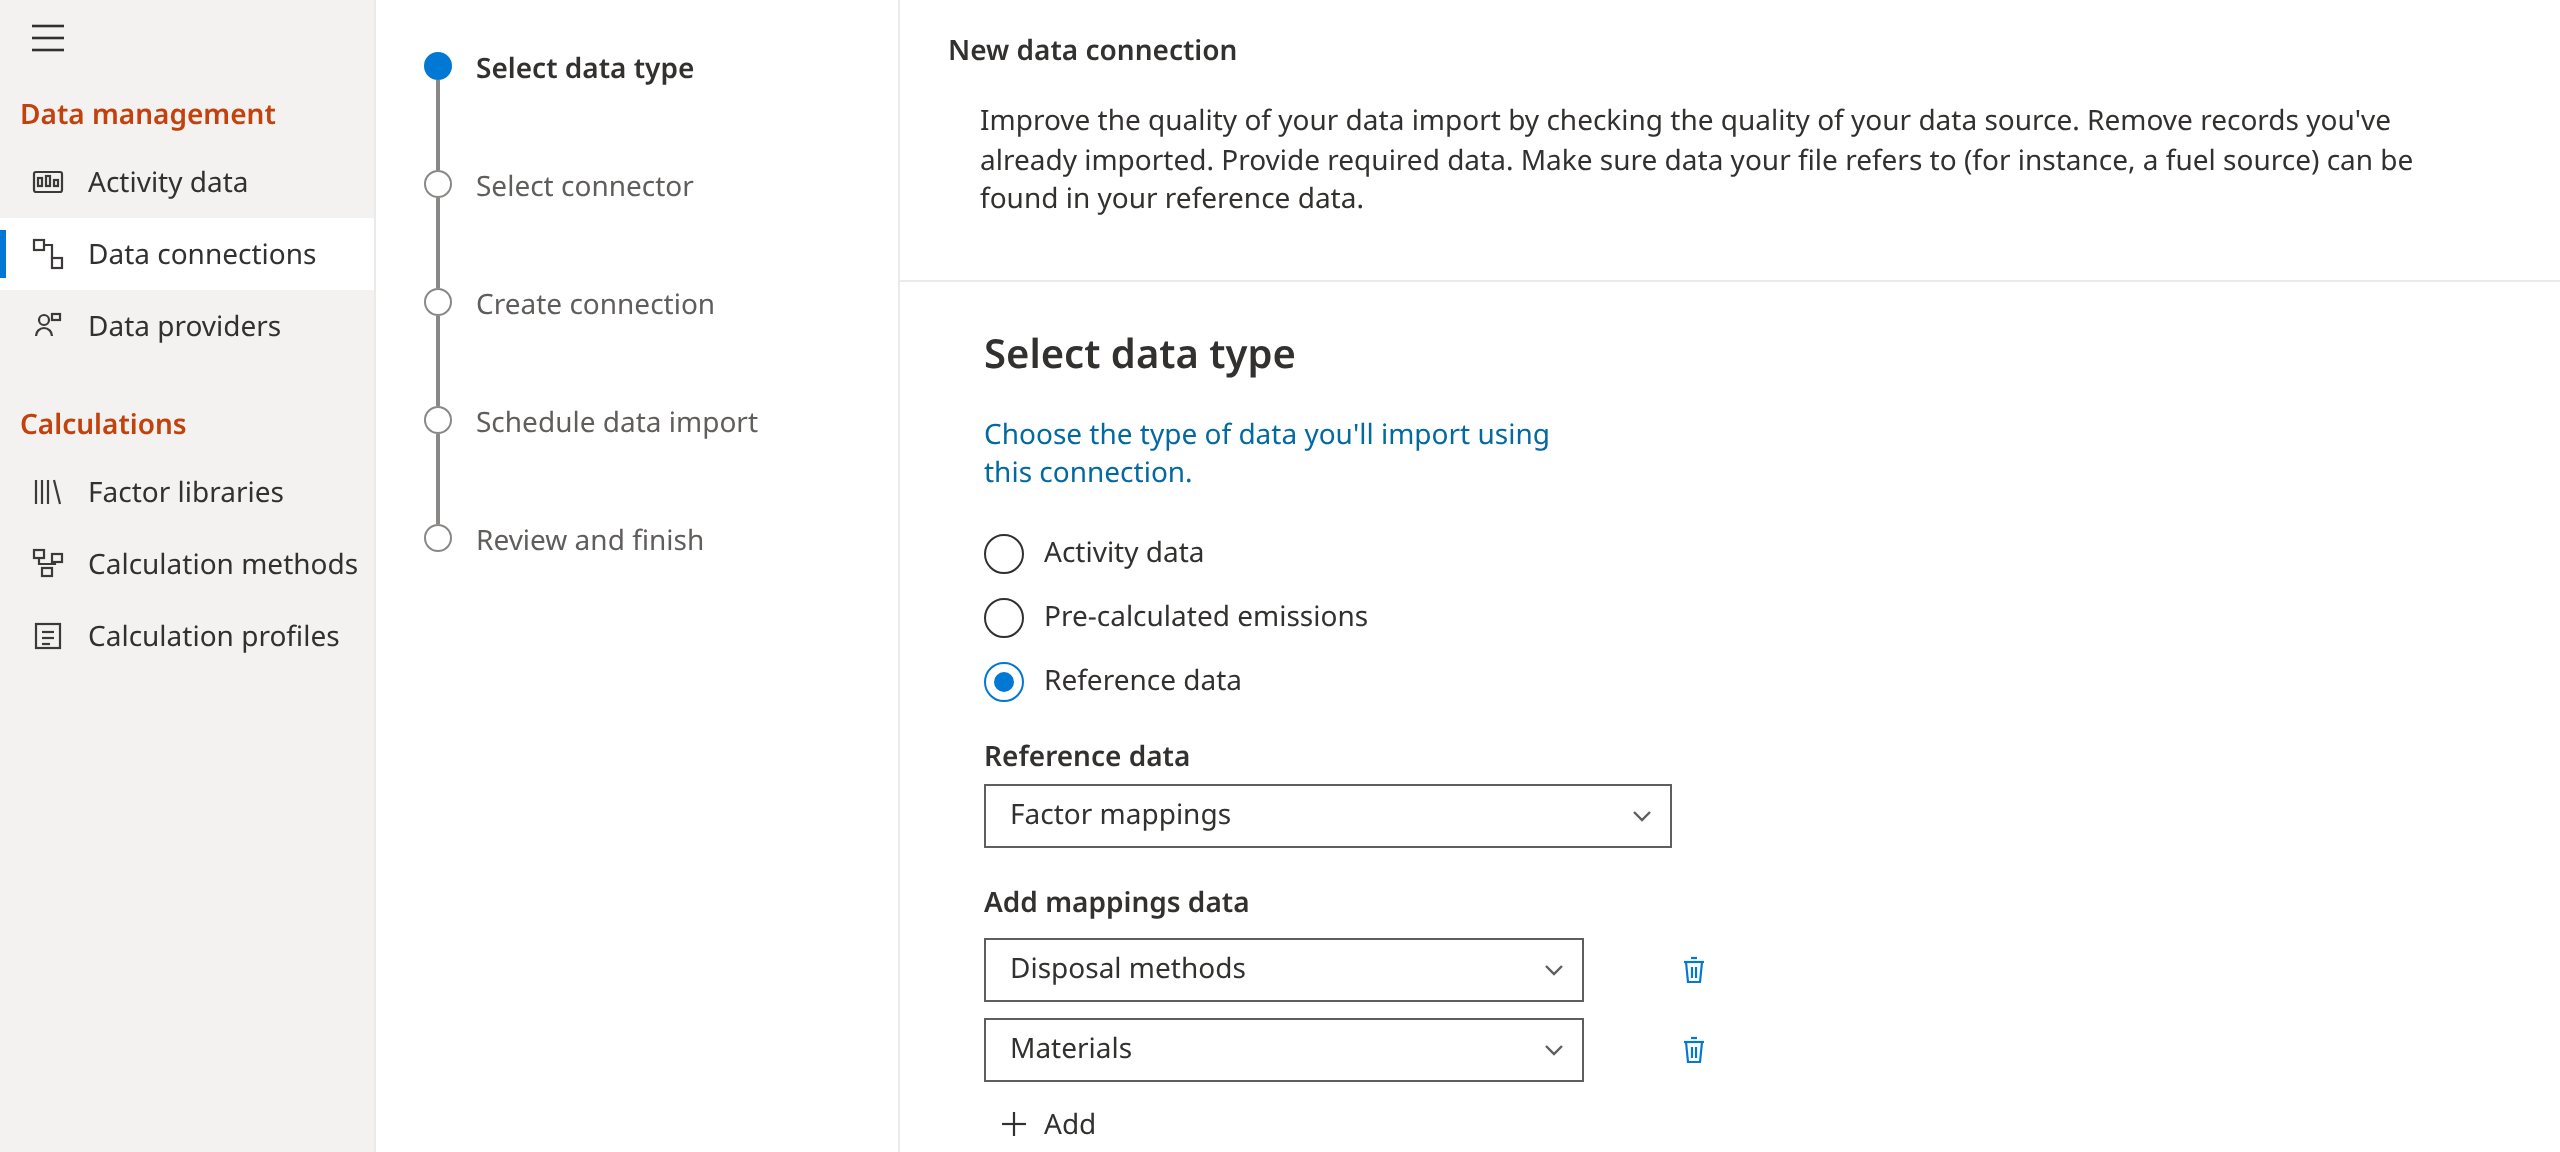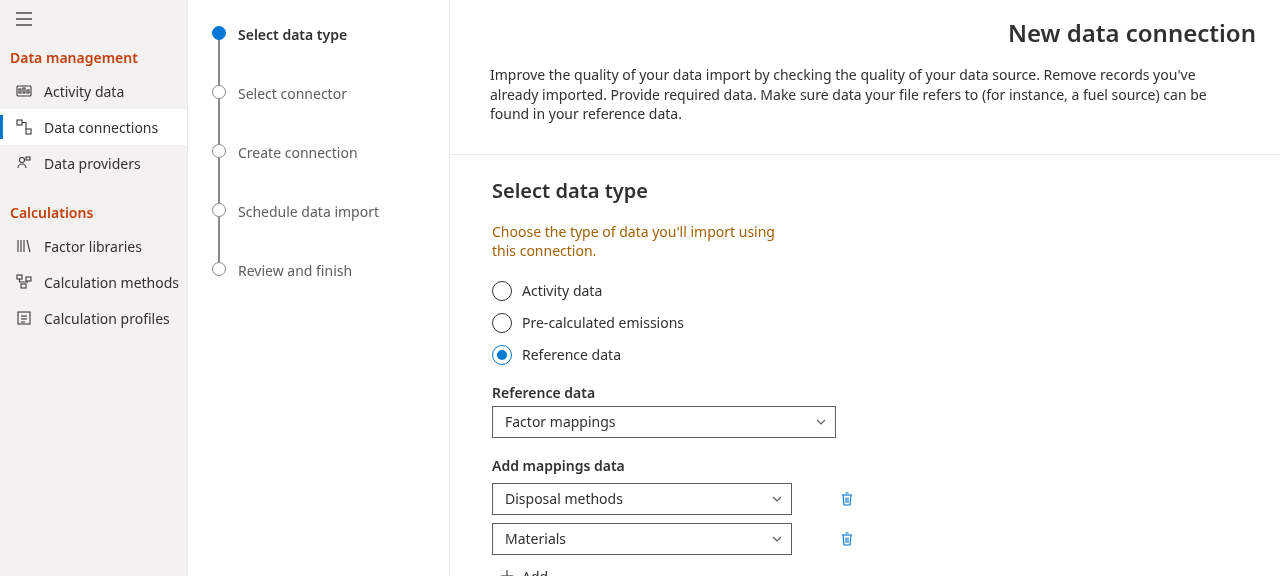--- a/index.html
+++ b/index.html
@@ -44,26 +44,26 @@
     border: 1.5px solid #8a8886; background:#fff;
   }
   .step.current .step-circle { background:#0078d4; border-color:#0078d4; }
   .step-connector { width: 1.5px; height: 45px; background:#8a8886; }
   .step-label { font-size: 14px; color:#605e5c; position: relative; top: -1px; }
   .step.current .step-label { color:#323130; font-weight:600; }
 
   
   .main { flex: 1; display:flex; flex-direction:column; overflow:auto; }
   .main-header { padding: 16px 24px 14px 24px; border-bottom:1px solid #eaeaea; }
-  .main-title { font-size: 24px; font-weight:600; margin: 0 0 10px 0; text-align: right; }
+  .main-title { font-size: 14px; font-weight:600; margin: 0 0 10px 0; }
   .main-desc { font-size: 14px; color:#323130; margin:16px; line-height:1.4; max-width: 760px; }
 
   .main-body { padding: 22px 24px 24px 42px; }
   .section-title { font-size: 20px; font-weight:600; margin: 0 0 18px 0; }
-  .section-hint { color:#a16207; margin:0 0 20px 0; max-width: 300px; line-height:1.4; }
+  .section-hint { color:#0369a1; margin:0 0 20px 0; max-width: 300px; line-height:1.4; }
 
   .radio-row { display:flex; align-items:center; margin-bottom: 12px; cursor:pointer; }
   .radio {
     width:20px; height:20px; border:1.5px solid #323130; border-radius:50%;
     margin-right:10px; position:relative; flex-shrink:0;
   }
   .radio-row.selected .radio { border-color:#0078d4; }
   .radio-row.selected .radio::after {
     content:""; position:absolute; left:50%; top:50%; width:10px; height:10px;
     background:#0078d4; border-radius:50%; transform:translate(-50%,-50%);

